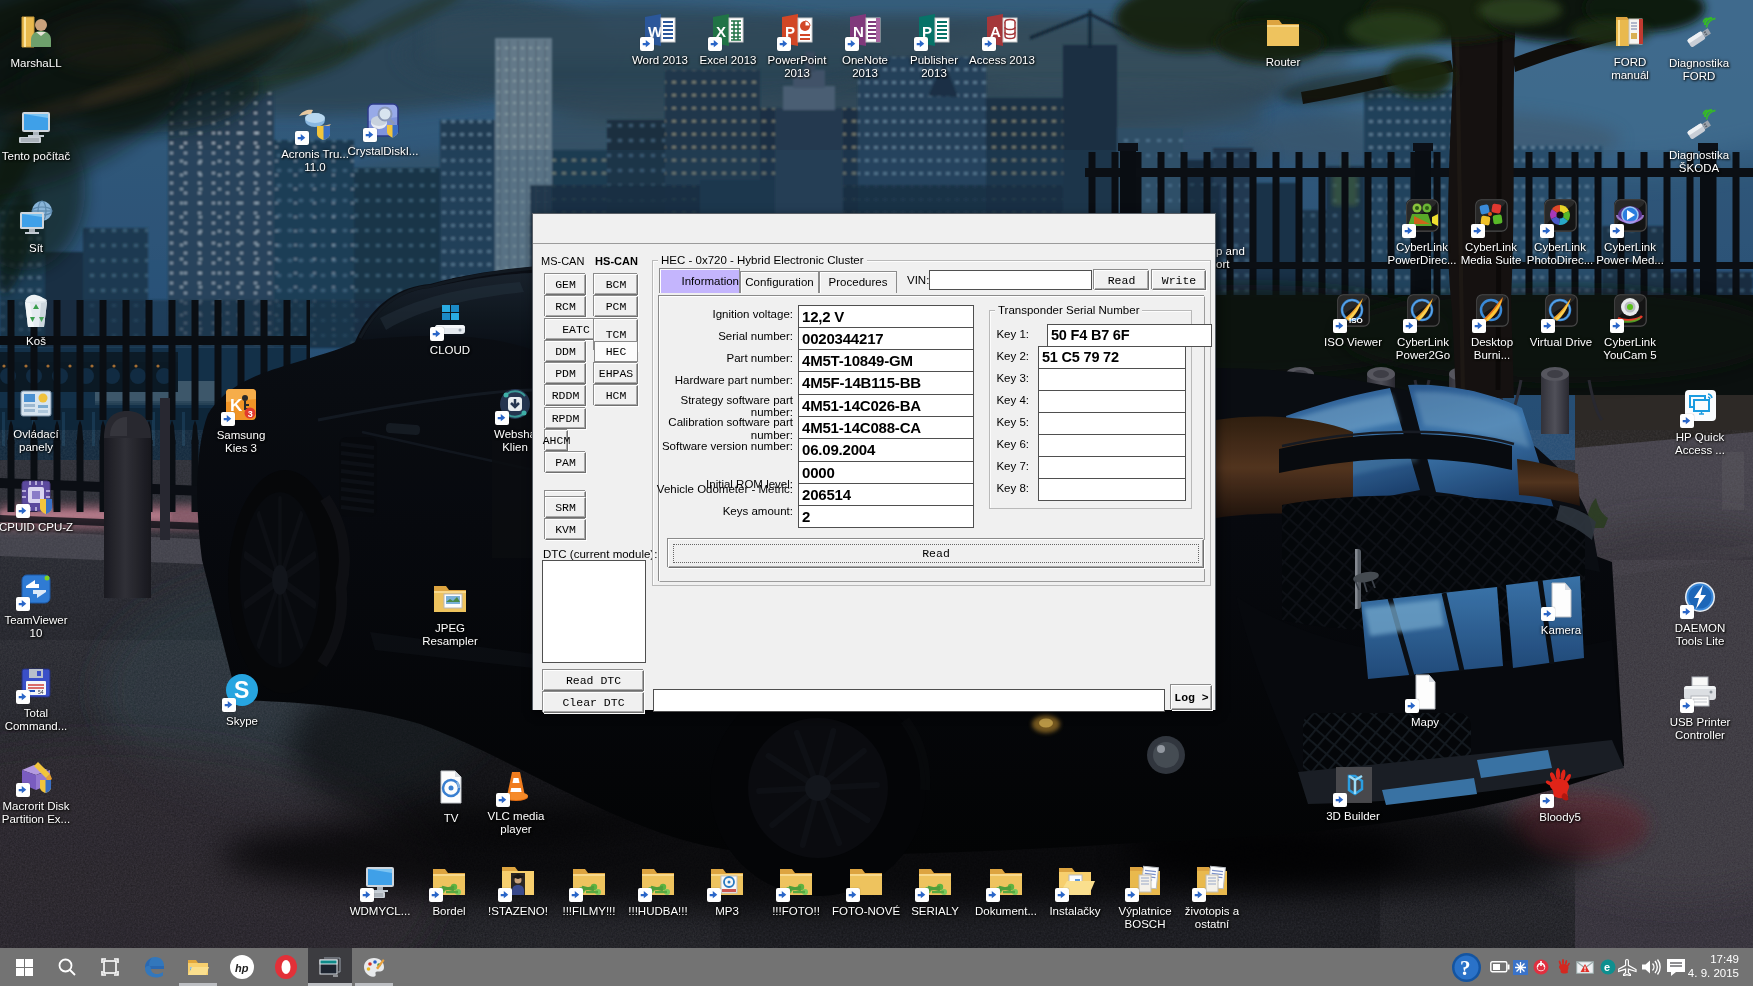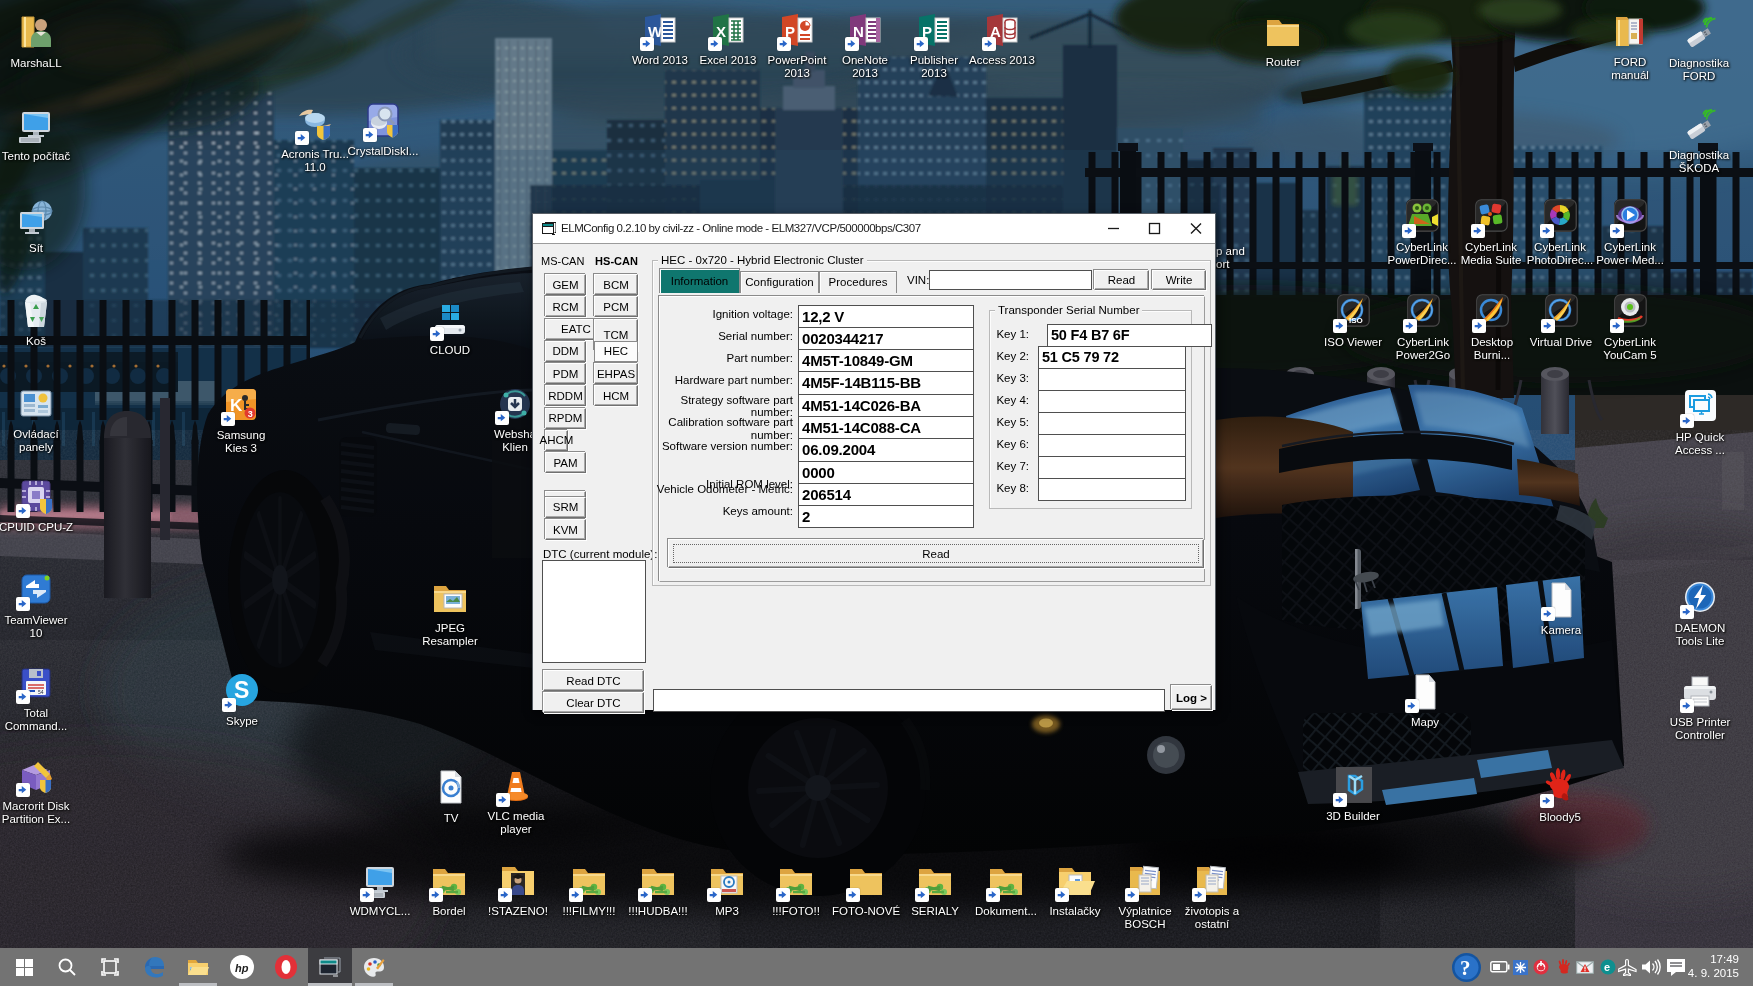--- a/index.html
+++ b/index.html
@@ -6,21 +6,21 @@
 #bg{position:absolute;left:0;top:0;}
 .ico{position:absolute;width:84px;text-align:center;z-index:3;}
 .ico .g{height:40px;position:relative;display:flex;justify-content:center;align-items:flex-end;}
 .ico .lb{margin-top:4px;font-size:11.5px;line-height:13px;color:#fff;text-shadow:1px 1px 2px rgba(0,0,0,.95),0 0 3px rgba(0,0,0,.9);}
 .sc{position:absolute;left:50%;margin-left:-20px;bottom:-1px;width:14px;height:14px;background:#fff;border-radius:2px;box-shadow:0 0 1px rgba(0,0,0,.5);}
 .sc:after{content:"";position:absolute;left:2px;top:2px;width:9px;height:9px;background:#2a66c8;clip-path:polygon(8% 92%,8% 45%,42% 45%,42% 12%,92% 52%,42% 92%,42% 70%,8% 70%);}
 #win{position:absolute;left:532px;top:213px;width:684px;height:497px;z-index:5;background:#f0f0f0;border:1px solid #595f66;box-shadow:2px 3px 9px rgba(0,0,0,.55);box-sizing:border-box;font-size:11.5px;color:#000;}
 #tbar{position:absolute;left:0;top:0;width:100%;height:29px;background:#fff;}
 #ttl{position:absolute;left:28px;top:8px;font-size:11.5px;letter-spacing:-0.45px;color:#1a1a1a;white-space:nowrap;}
 #cli{position:absolute;left:0;top:29px;width:682px;height:466px;background:#f0f0f0;border-top:1px solid #9b9b9b;}
-.b3{position:absolute;background:#f0f0f0;border:1px solid #707070;border-top-color:#fff;border-left-color:#fff;box-shadow:inset -1px -1px 0 #a8a8a8,1px 1px 0 #fff, -1px -1px 0 #8b8b8b;display:flex;align-items:center;justify-content:center;font-size:11.5px;color:#000;box-sizing:border-box;white-space:nowrap;}
+.b3{position:absolute;background:#f0f0f0;border:1px solid #707070;border-top-color:#fff;border-left-color:#fff;box-shadow:inset -1px -1px 0 #a8a8a8,1px 1px 0 #fff, -1px -1px 0 #8b8b8b;display:flex;align-items:center;justify-content:center;font-size:11.5px;color:#000;box-sizing:border-box;white-space:nowrap;font-family:Liberation Mono, monospace;}
 .tx{position:absolute;background:#fff;border:1px solid #4f4f4f;box-sizing:border-box;}
 .fv{font-weight:bold;font-size:15px;padding:2px 0 0 3px;letter-spacing:-0.2px;white-space:nowrap;}
 .flb{position:absolute;text-align:right;font-size:11.5px;line-height:12.5px;color:#000;}
 .gbx{position:absolute;border:1px solid #b9b9b9;box-shadow:inset 1px 1px 0 #fdfdfd;box-sizing:border-box;}
 .glb{position:absolute;background:#f0f0f0;padding:0 3px;font-size:11.5px;white-space:nowrap;}
 #tk{position:absolute;left:0;top:948px;width:1753px;height:38px;background:#737373;z-index:8;}
 .tkic{position:absolute;top:0;width:44px;height:38px;display:flex;align-items:center;justify-content:center;}
 .trtx{position:absolute;color:#fff;font-size:11.5px;line-height:14px;text-align:right;}
 </style></head>
 <body>
@@ -1338,34 +1338,20 @@
           <g stroke="#98a8c8" stroke-width="1">
             <path d="M16,17 h8 M16,20 h8 M16,23 h8"></path>
           </g>
         </svg>
         <div class="sc"></div>
       </div>
       <div class="lb">životopis a<br>ostatní</div>
     </div>
 <div style="position:absolute;left:1216px;top:245px;z-index:3;font-size:11.5px;line-height:13px;color:#fff;text-shadow:1px 1px 2px #000;">p and<br>ort</div>
 <div id="win">
-<div id="tbar">
-<svg style="position:absolute;left:9px;top:8px" width="14" height="13" viewBox="0 0 14 13">
-          <rect x="0.5" y="1.5" width="11" height="10" fill="#fff" stroke="#1a1a1a"></rect>
-          <rect x="0.5" y="1.5" width="11" height="3" fill="#0e8a8a" stroke="#1a1a1a"></rect>
-          <path d="M3,0.5 h11 v10 h-1.5" fill="none" stroke="#1a1a1a"></path>
-          <path d="M10,12.5 h3" stroke="#1a1a1a"></path>
-        </svg>
-<div id="ttl">ELMConfig 0.2.10 by civil-zz - Online mode - ELM327/VCP/500000bps/C307</div>
-<svg style="position:absolute;left:560px;top:0" width="122" height="29" viewBox="0 0 122 29">
-          <path d="M15,14.5 h11" stroke="#1a1a1a" stroke-width="1.3"></path>
-          <rect x="56.5" y="9.5" width="10" height="10" fill="none" stroke="#1a1a1a" stroke-width="1.3"></rect>
-          <path d="M98,9.5 l10,10 M108,9.5 l-10,10" stroke="#1a1a1a" stroke-width="1.4"></path>
-        </svg>
-</div>
 <div id="cli">
 <div style="position:absolute;left:8px;top:11px;font-size:11px;font-weight:normal;width:49px;text-align:left;white-space:nowrap;">MS-CAN</div>
 <div style="position:absolute;left:59px;top:11px;font-size:11px;font-weight:bold;width:49px;text-align:center;white-space:nowrap;">HS-CAN</div>
 <div class="b3" style="left:12px;top:30.0px;width:41px;height:21px">GEM</div>
 <div class="b3" style="left:12px;top:52.3px;width:41px;height:21px">RCM</div>
 <div class="b3" style="left:12px;top:74.5px;width:62px;height:21px">EATC</div>
 <div class="b3" style="left:12px;top:96.8px;width:41px;height:21px">DDM</div>
 <div class="b3" style="left:12px;top:119.1px;width:41px;height:21px">PDM</div>
 <div class="b3" style="left:12px;top:141.3px;width:41px;height:21px">RDDM</div>
 <div class="b3" style="left:12px;top:163.6px;width:41px;height:21px">RPDM</div>
@@ -1379,21 +1365,21 @@
 <div class="b3" style="left:61px;top:74.5px;width:44px;height:32px">TCM</div>
 <div class="b3" style="left:61px;top:96.8px;width:44px;height:21px;background:#fcfcfc;border-color:#8b8b8b;box-shadow:none">HEC</div>
 <div class="b3" style="left:61px;top:119.1px;width:44px;height:21px">EHPAS</div>
 <div class="b3" style="left:61px;top:141.3px;width:44px;height:21px">HCM</div>
 <div style="position:absolute;left:10px;top:304px;font-size:11.5px;">DTC (current module):</div>
 <div class="tx" style="left:9px;top:316px;width:104px;height:103px"></div>
 <div class="b3" style="left:10px;top:426px;width:101px;height:21px">Read DTC</div>
 <div class="b3" style="left:10px;top:448px;width:101px;height:21px">Clear DTC</div>
 <div class="gbx" style="left:119px;top:16px;width:559px;height:326px"></div>
 <div class="glb" style="left:125px;top:10px;">HEC - 0x720 - Hybrid Electronic Cluster</div>
-<div style="position:absolute;left:126px;top:24px;width:81px;height:25px;background:#0f766e;border:1px solid #8b8b8b;border-bottom:none;box-shadow:inset 1px 1px 0 #fff;box-sizing:border-box;text-align:center;line-height:24px;z-index:2">Information</div>
+<div style="position:absolute;left:126px;top:24px;width:81px;height:25px;background:#c4b5fd;border:1px solid #8b8b8b;border-bottom:none;box-shadow:inset 1px 1px 0 #fff;box-sizing:border-box;text-align:right;line-height:24px;z-index:2">Information</div>
 <div style="position:absolute;left:207px;top:27px;width:79px;height:22px;background:#f0f0f0;border:1px solid #8b8b8b;border-bottom:none;box-shadow:inset 1px 1px 0 #fff;box-sizing:border-box;text-align:center;line-height:21px;">Configuration</div>
 <div style="position:absolute;left:286px;top:27px;width:78px;height:22px;background:#f0f0f0;border:1px solid #8b8b8b;border-bottom:none;box-shadow:inset 1px 1px 0 #fff;box-sizing:border-box;text-align:center;line-height:21px;">Procedures</div>
 <div style="position:absolute;left:374px;top:30px;font-size:11.5px;">VIN:</div>
 <div class="tx" style="left:396px;top:26px;width:163px;height:20px"></div>
 <div class="b3" style="left:561px;top:26px;width:55px;height:20px">Read</div>
 <div class="b3" style="left:619px;top:26px;width:54px;height:20px">Write</div>
 <div style="position:absolute;left:126px;top:52px;width:546px;height:286px;background:#f0f0f0;border:1px solid #9c9c9c;border-top-color:#fff;border-left-color:#fff;box-shadow:-1px -1px 0 #8b8b8b;box-sizing:border-box"></div>
 <div class="tx" style="left:265px;top:60.5px;width:176px;height:23.3px">
           <div class="fv">12,2 V</div>
         </div>

